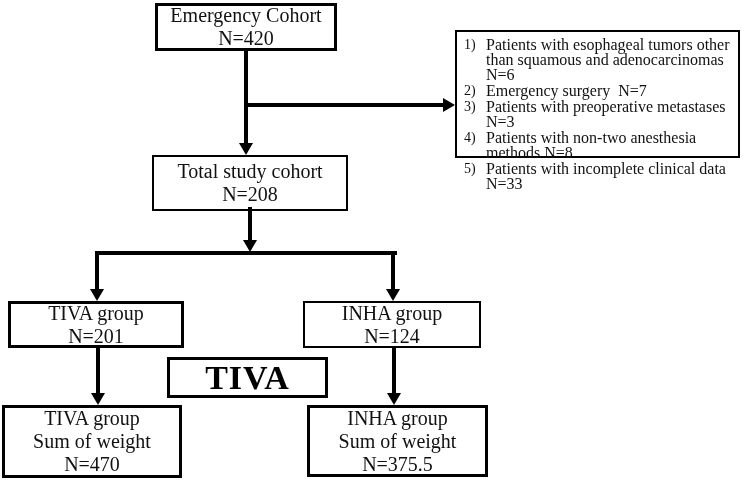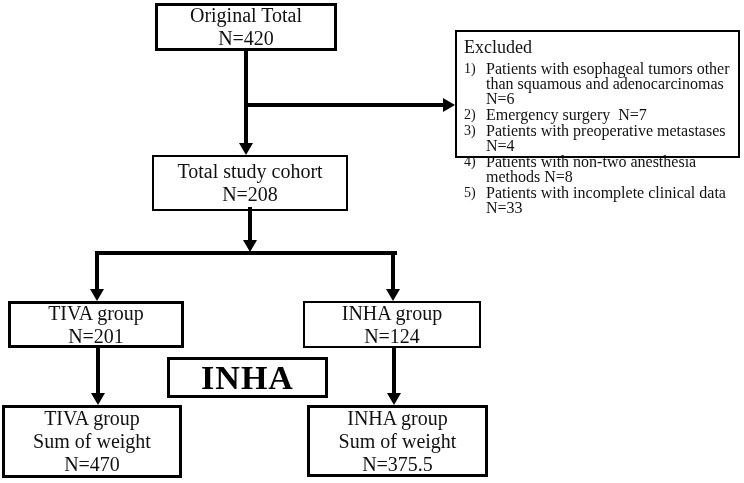--- a/index.html
+++ b/index.html
@@ -106,37 +106,36 @@
     border-bottom: 7px solid transparent;
     border-left: 12px solid #000000;
   }
 </style>
 </head>
 <body>
 
 <div class="stage">
 
   <div class="node thick" style="left:155px; top:3px; width:182px; height:48px;">
-    <div class="nline">Original Total</div>
+    <div class="nline">Emergency Cohort</div>
     <div class="nline">N=420</div>
   </div>
 
   <div class="excluded-box" style="left:455px; top:30px; width:285px; height:128px;">
-    <div class="ex-title">Excluded</div>
     <div class="ex-item">
       <span class="ex-num">1)</span>
       <span class="ex-text">Patients with esophageal tumors other than squamous and adenocarcinomas N=6</span>
     </div>
     <div class="ex-item">
       <span class="ex-num">2)</span>
       <span class="ex-text">Emergency surgery  N=7</span>
     </div>
     <div class="ex-item">
       <span class="ex-num">3)</span>
-      <span class="ex-text">Patients with preoperative metastases N=4</span>
+      <span class="ex-text">Patients with preoperative metastases N=3</span>
     </div>
     <div class="ex-item">
       <span class="ex-num">4)</span>
       <span class="ex-text">Patients with non-two anesthesia methods N=8</span>
     </div>
     <div class="ex-item">
       <span class="ex-num">5)</span>
       <span class="ex-text">Patients with incomplete clinical data N=33</span>
     </div>
   </div>
@@ -150,21 +149,21 @@
     <div class="nline">TIVA group</div>
     <div class="nline">N=201</div>
   </div>
 
   <div class="node" style="left:303px; top:301px; width:178px; height:47px;">
     <div class="nline">INHA group</div>
     <div class="nline">N=124</div>
   </div>
 
   <div class="iptw-box" style="left:167px; top:357px; width:161px; height:41px;">
-    <div class="iptw-label">INHA</div>
+    <div class="iptw-label">TIVA</div>
   </div>
 
   <div class="node thick" style="left:2px; top:405px; width:180px; height:73px;">
     <div class="nline">TIVA group</div>
     <div class="nline">Sum of weight</div>
     <div class="nline">N=470</div>
   </div>
 
   <div class="node thick" style="left:307px; top:405px; width:181px; height:72px;">
     <div class="nline">INHA group</div>

